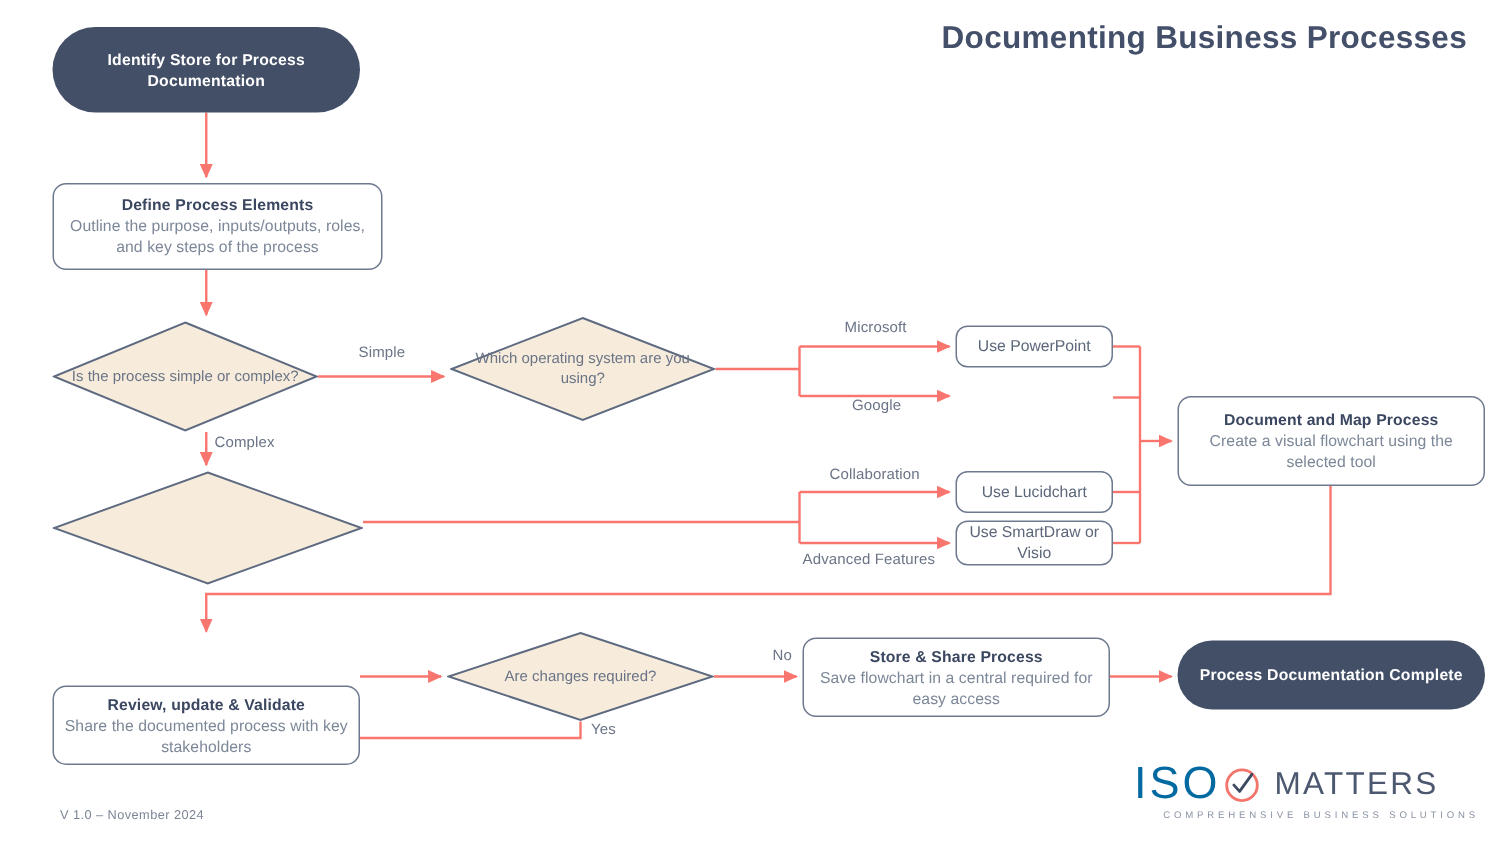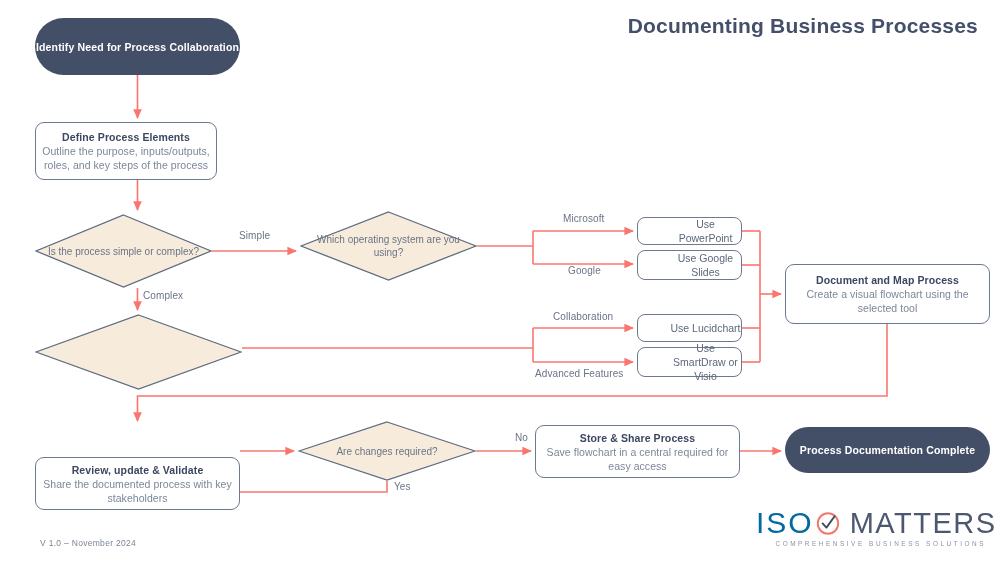--- a/index.html
+++ b/index.html
@@ -68,21 +68,20 @@
     line-height: 14px;
     color: #7c8798;
     letter-spacing: 0.05px;
     padding: 0 6px;
   }
   
   .toolbox {
     background: #ffffff;
     border: 1.3px solid #6d798f;
     border-radius: 8px;
-    padding-left: 32px;
   }
   .toolbox .ttl {
     font-weight: normal;
     font-size: 10.5px;
     line-height: 14px;
     color: #5c6779;
   }
   
   .decision {
     background: transparent;
@@ -150,21 +149,21 @@
     line-height: 30px;
   }
   .logo-mark {
     position: relative;
     width: 26px;
     height: 26px;
     margin-left: 1px;
     margin-right: 9px;
   }
   .logo-matters {
-    font-size: 29px;
+    font-size: 21px;
     font-weight: normal;
     color: #4c5870;
     letter-spacing: 1.5px;
     line-height: 30px;
   }
   .logo-tag {
     margin-top: 2px;
     font-size: 6.4px;
     color: #8a93a4;
     letter-spacing: 2.55px;
@@ -222,24 +221,24 @@
 
       <path d="M476,451 L531,451" marker-end="url(#arw)"></path>
 
       <path d="M740,451 L781,451" marker-end="url(#arw)"></path>
 
       <path d="M387,481 L387,492 L137.5,492 L137.5,481" marker-end="url(#arw)"></path>
     </g>
   </svg>
 
   <div class="node terminator" style="left:35px; top:18px; width:205px; height:57px;">
-    <div class="ttl">Identify Need for Process Collaboration</div>
-  </div>
-
-  <div class="node procbox" style="left:35px; top:122px; width:182px; height:58px;">
+    <div class="ttl">Identify Store for Process Documentation</div>
+  </div>
+
+  <div class="node procbox" style="left:35px; top:122px; width:220px; height:58px;">
     <div class="ttl">Define Process Elements</div>
     <div class="sub">Outline the purpose, inputs/outputs, roles, and key steps of the process</div>
   </div>
 
   <div class="node decision" style="left:35px; top:214px; width:177px; height:74px;">
     <svg class="dshape" viewBox="0 0 177 74" preserveAspectRatio="none">
       <polygon points="88.5,1 176,37 88.5,73 1,37" fill="#f7ecdc" stroke="#5d6a80" stroke-width="1.3"></polygon>
     </svg>
     <div class="dlabel">Is the process simple or complex?</div>
   </div>
@@ -254,23 +253,20 @@
   <div class="node decision" style="left:35px; top:314px; width:207px; height:76px;">
     <svg class="dshape" viewBox="0 0 207 76" preserveAspectRatio="none">
       <polygon points="103.5,1 206,38 103.5,75 1,38" fill="#f7ecdc" stroke="#5d6a80" stroke-width="1.3"></polygon>
     </svg>
   </div>
 
   <div class="node toolbox" style="left:637px; top:217px; width:105px; height:28px;">
     <div class="ttl">Use PowerPoint</div>
   </div>
 
-  <div class="node toolbox" style="left:637px; top:250px; width:105px; height:30px;">
-    <div class="ttl">Use Google Slides</div>
-  </div>
 
   <div class="node toolbox" style="left:637px; top:314px; width:105px; height:28px;">
     <div class="ttl">Use Lucidchart</div>
   </div>
 
   <div class="node toolbox" style="left:637px; top:347px; width:105px; height:30px;">
     <div class="ttl">Use SmartDraw or Visio</div>
   </div>
 
   <div class="node procbox" style="left:785px; top:264px; width:205px; height:60px;">

